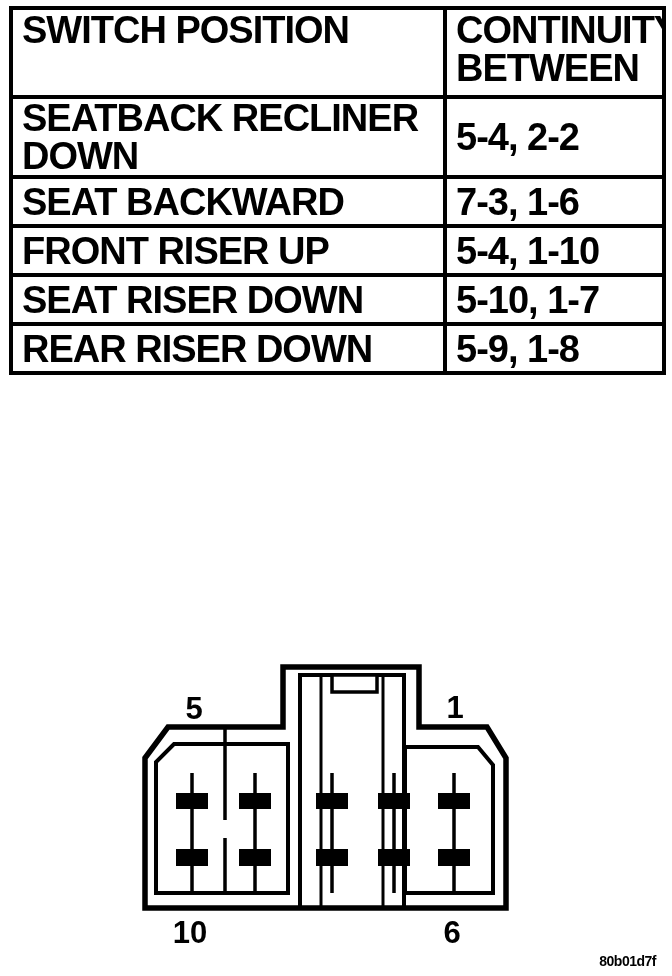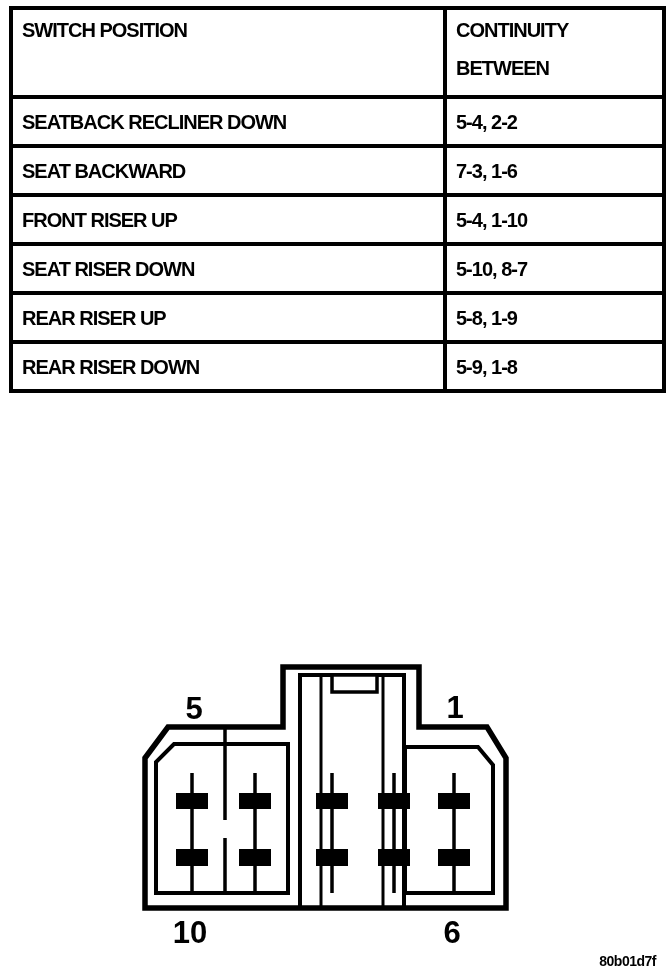--- a/index.html
+++ b/index.html
@@ -16,21 +16,21 @@
     position:absolute;left:9px;top:6px;
     width:653px;
     border-collapse:collapse;
     table-layout:fixed;
   }
   table.cont col.c1{width:434px;}
   table.cont col.c2{width:219px;}
   table.cont th, table.cont td{
     border:4px solid #000;
     font-weight:bold;
-    font-size:20px;
+    font-size:38px;
     letter-spacing:-1px;
     line-height:38px;
     padding:0 6px 0 9px;
     overflow:hidden;
   }
   table.cont thead tr{height:89px;}
   table.cont thead th{
     text-align:left;vertical-align:top;
     padding-top:1px;
   }
@@ -80,25 +80,21 @@
       <tr>
         <td>SEAT BACKWARD</td>
         <td>7-3, 1-6</td>
       </tr>
       <tr>
         <td>FRONT RISER UP</td>
         <td>5-4, 1-10</td>
       </tr>
       <tr>
         <td>SEAT RISER DOWN</td>
-        <td>5-10, 8-7</td>
-      </tr>
-      <tr>
-        <td>REAR RISER UP</td>
-        <td>5-8, 1-9</td>
+        <td>5-10, 1-7</td>
       </tr>
       <tr>
         <td>REAR RISER DOWN</td>
         <td>5-9, 1-8</td>
       </tr>
     </tbody>
   </table>
 
   <svg class="connector" width="672" height="368" viewBox="0 0 672 368">
 

